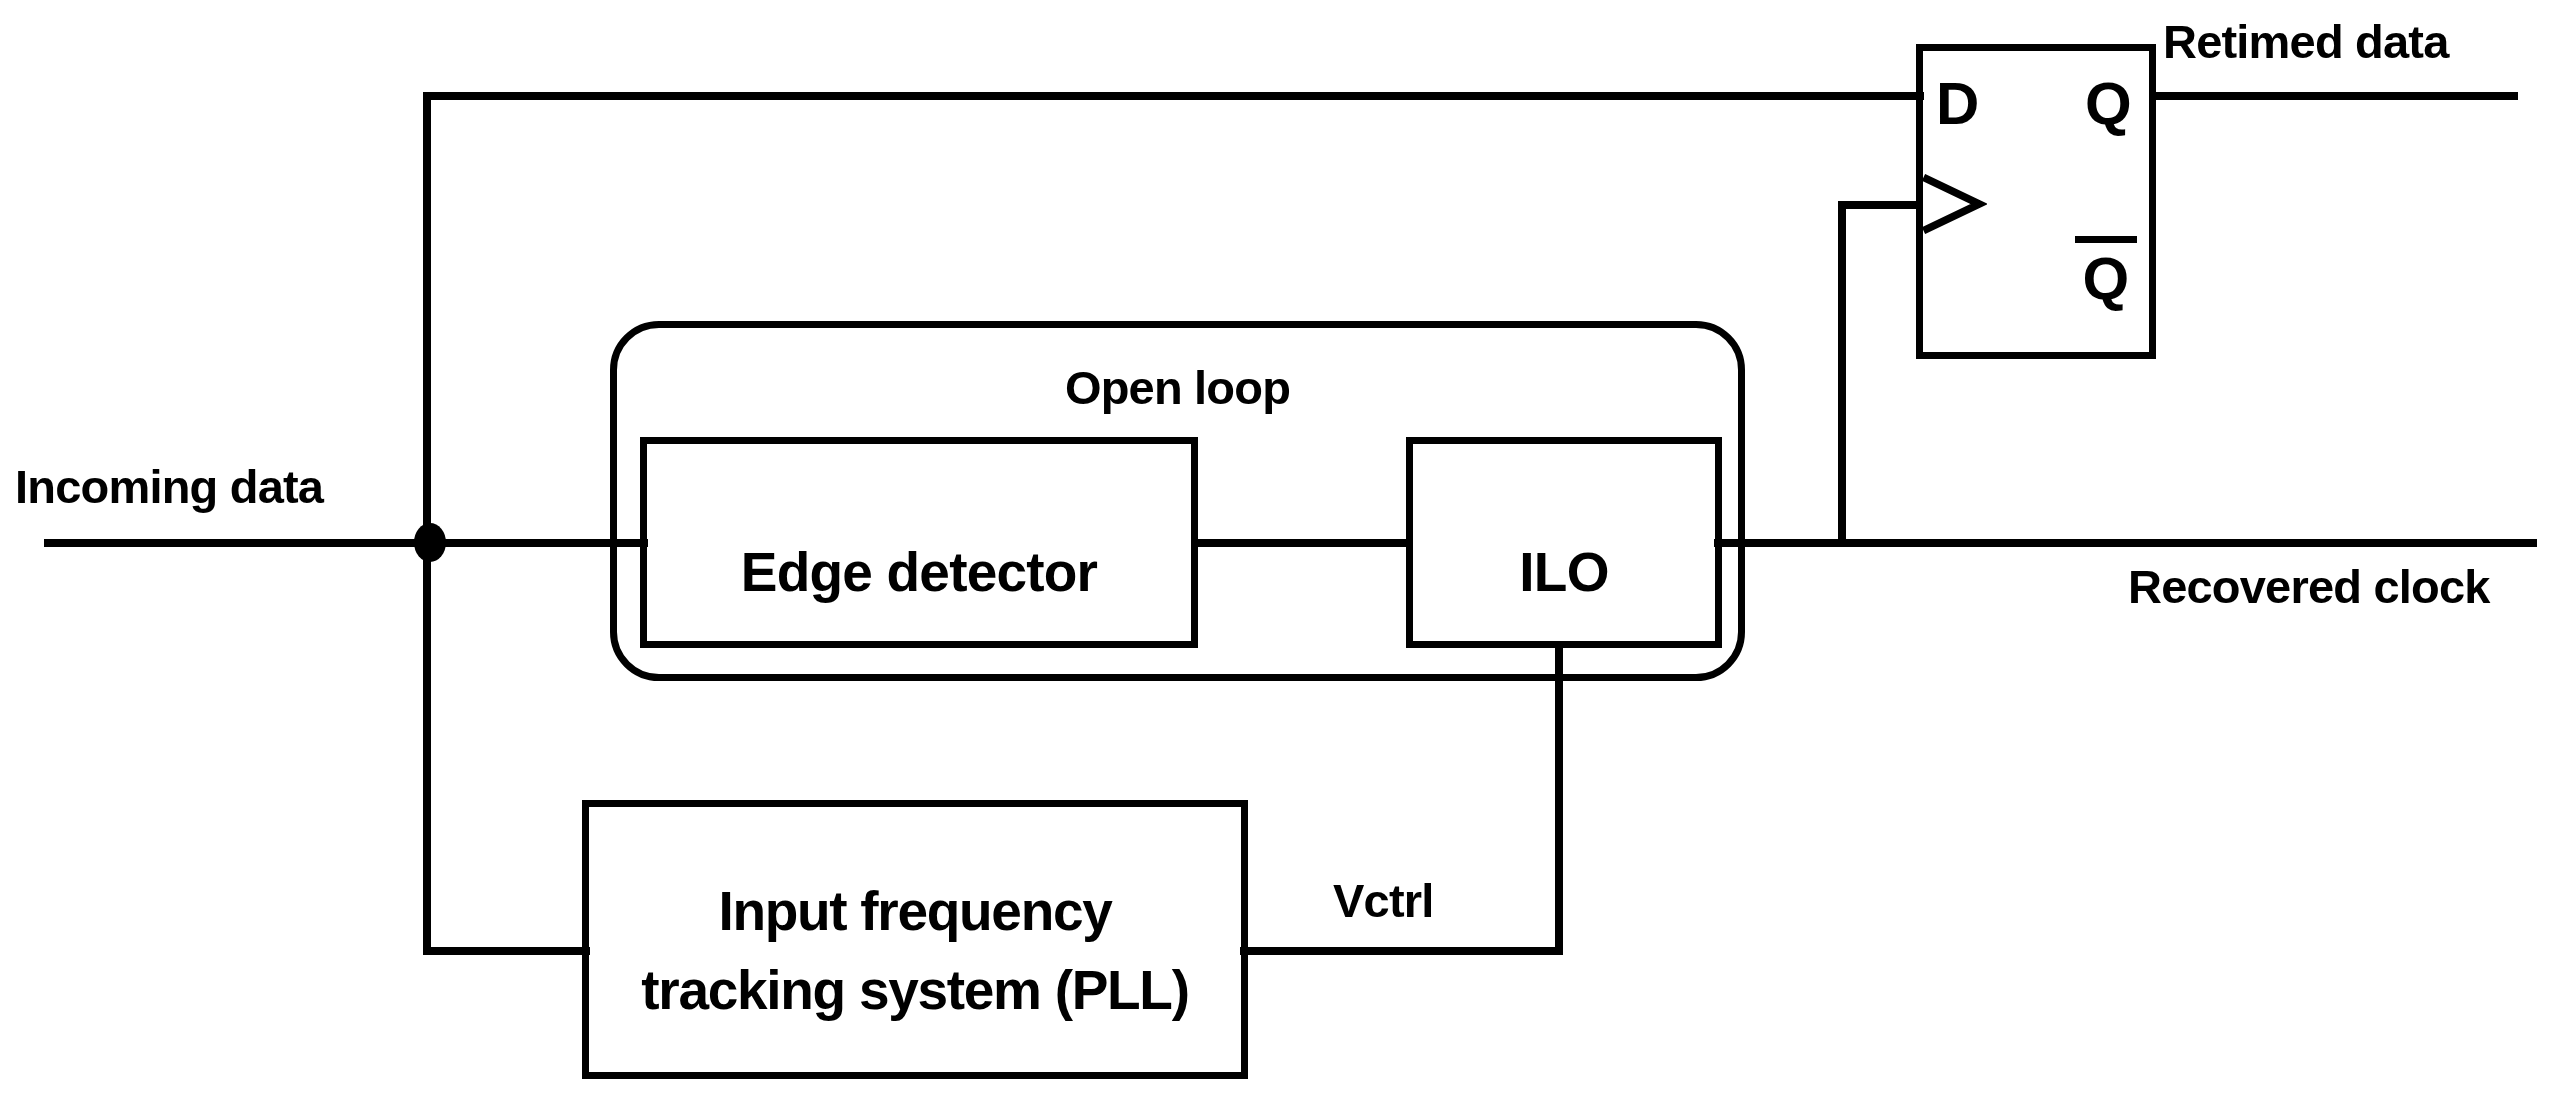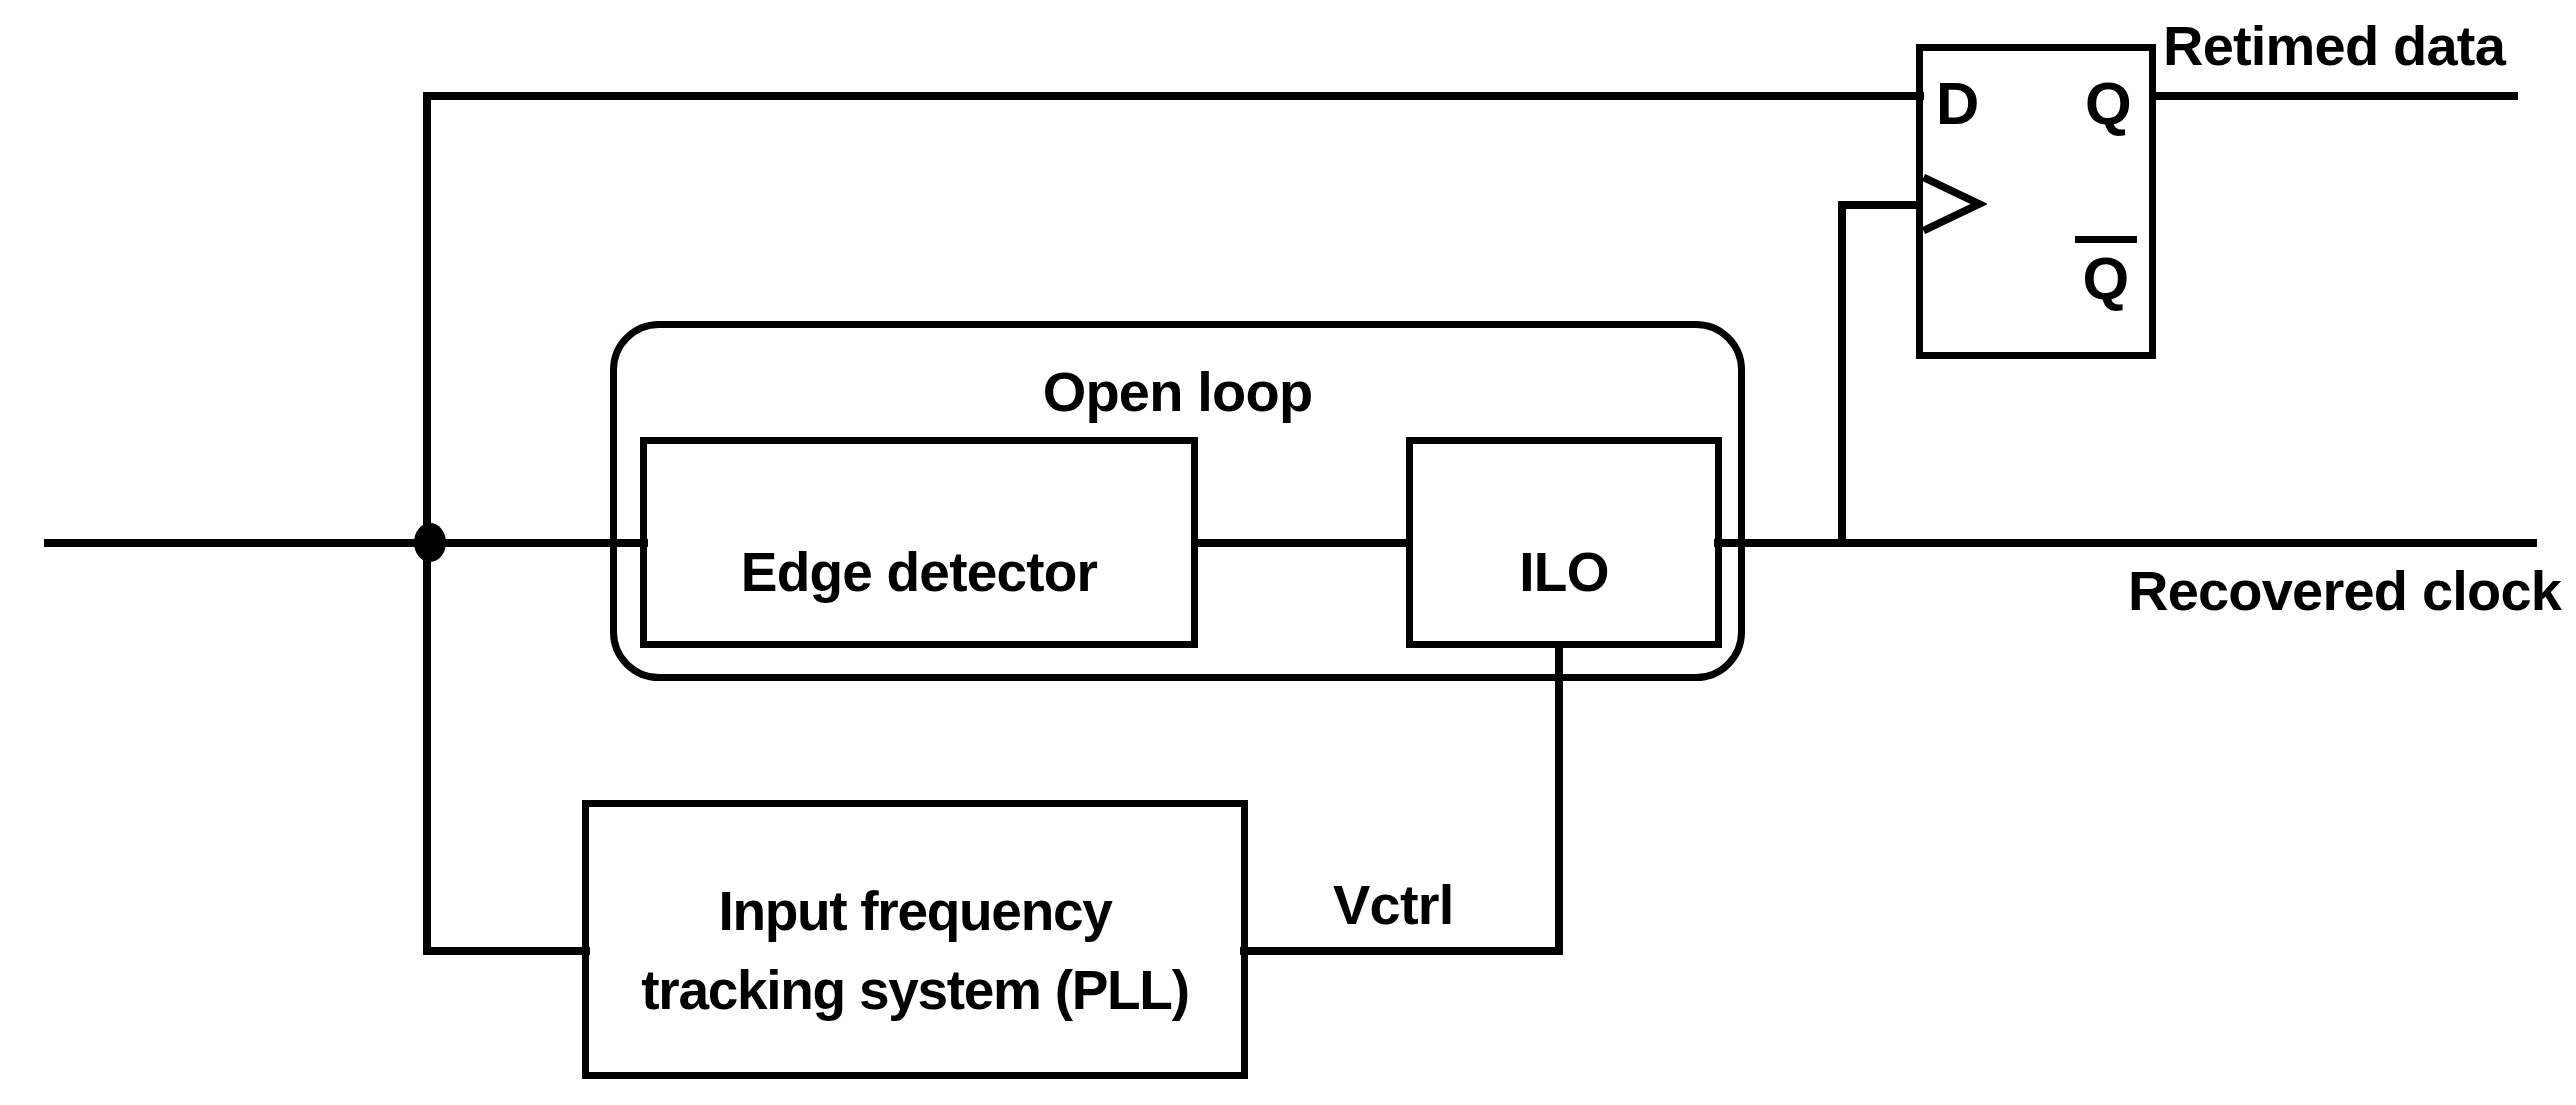--- a/index.html
+++ b/index.html
@@ -11,21 +11,21 @@
   .w{position:absolute;background:#000;}
   .dot{position:absolute;background:#000;border-radius:50%;}
   .box{
     position:absolute;border:7.5px solid #000;box-sizing:border-box;
     display:flex;align-items:center;justify-content:center;
     text-align:center;background:transparent;
   }
   .roundbox{border-radius:49px;}
   .blocktext{font-size:55px;line-height:1;letter-spacing:-0.8px;white-space:nowrap;margin-top:48px;}
   .lbl{
-    position:absolute;font-size:56px;line-height:1;letter-spacing:-0.8px;
+    position:absolute;font-size:47px;line-height:1;letter-spacing:-0.8px;
     white-space:nowrap;
   }
   .pin{position:absolute;font-size:60px;line-height:1;}
   .qbar{display:inline-block;border-top:7.5px solid #000;padding:5.9px 7.5px 0 7.5px;}
   .pll-inner{padding-top:22px;line-height:79px;font-size:55px;letter-spacing:-1.3px;white-space:nowrap;}
   .pad-down{padding-top:11.7px;}
   .centered{text-align:center;}
 </style>
 </head>
 <body>
@@ -64,18 +64,19 @@
   </div>
 
   <div class="box" style="left:1916px;top:44px;width:240px;height:315px;"></div>
   <div class="pin" style="left:1936px;top:74px;">D</div>
   <div class="pin" style="left:2085px;top:74px;">Q</div>
   <div class="pin" style="left:2075px;top:236px;"><span class="qbar">Q</span></div>
   <svg style="position:absolute;left:1920px;top:174px;" width="67" height="60" viewBox="0 0 80 72">
     <polyline points="4,4 71,36 4,68" fill="none" stroke="#000" stroke-width="9"></polyline>
   </svg>
 
+  <div class="lbl" style="left:15px;top:463px;">Incoming data</div>
   <div class="lbl" style="left:2163px;top:18.4px;">Retimed data</div>
   <div class="lbl" style="left:2128px;top:563px;text-align:right;">Recovered clock</div>
   <div class="lbl" style="left:1333px;top:877px;text-align:right;">Vctrl</div>
 
 </div>
 
 
 </body></html>

